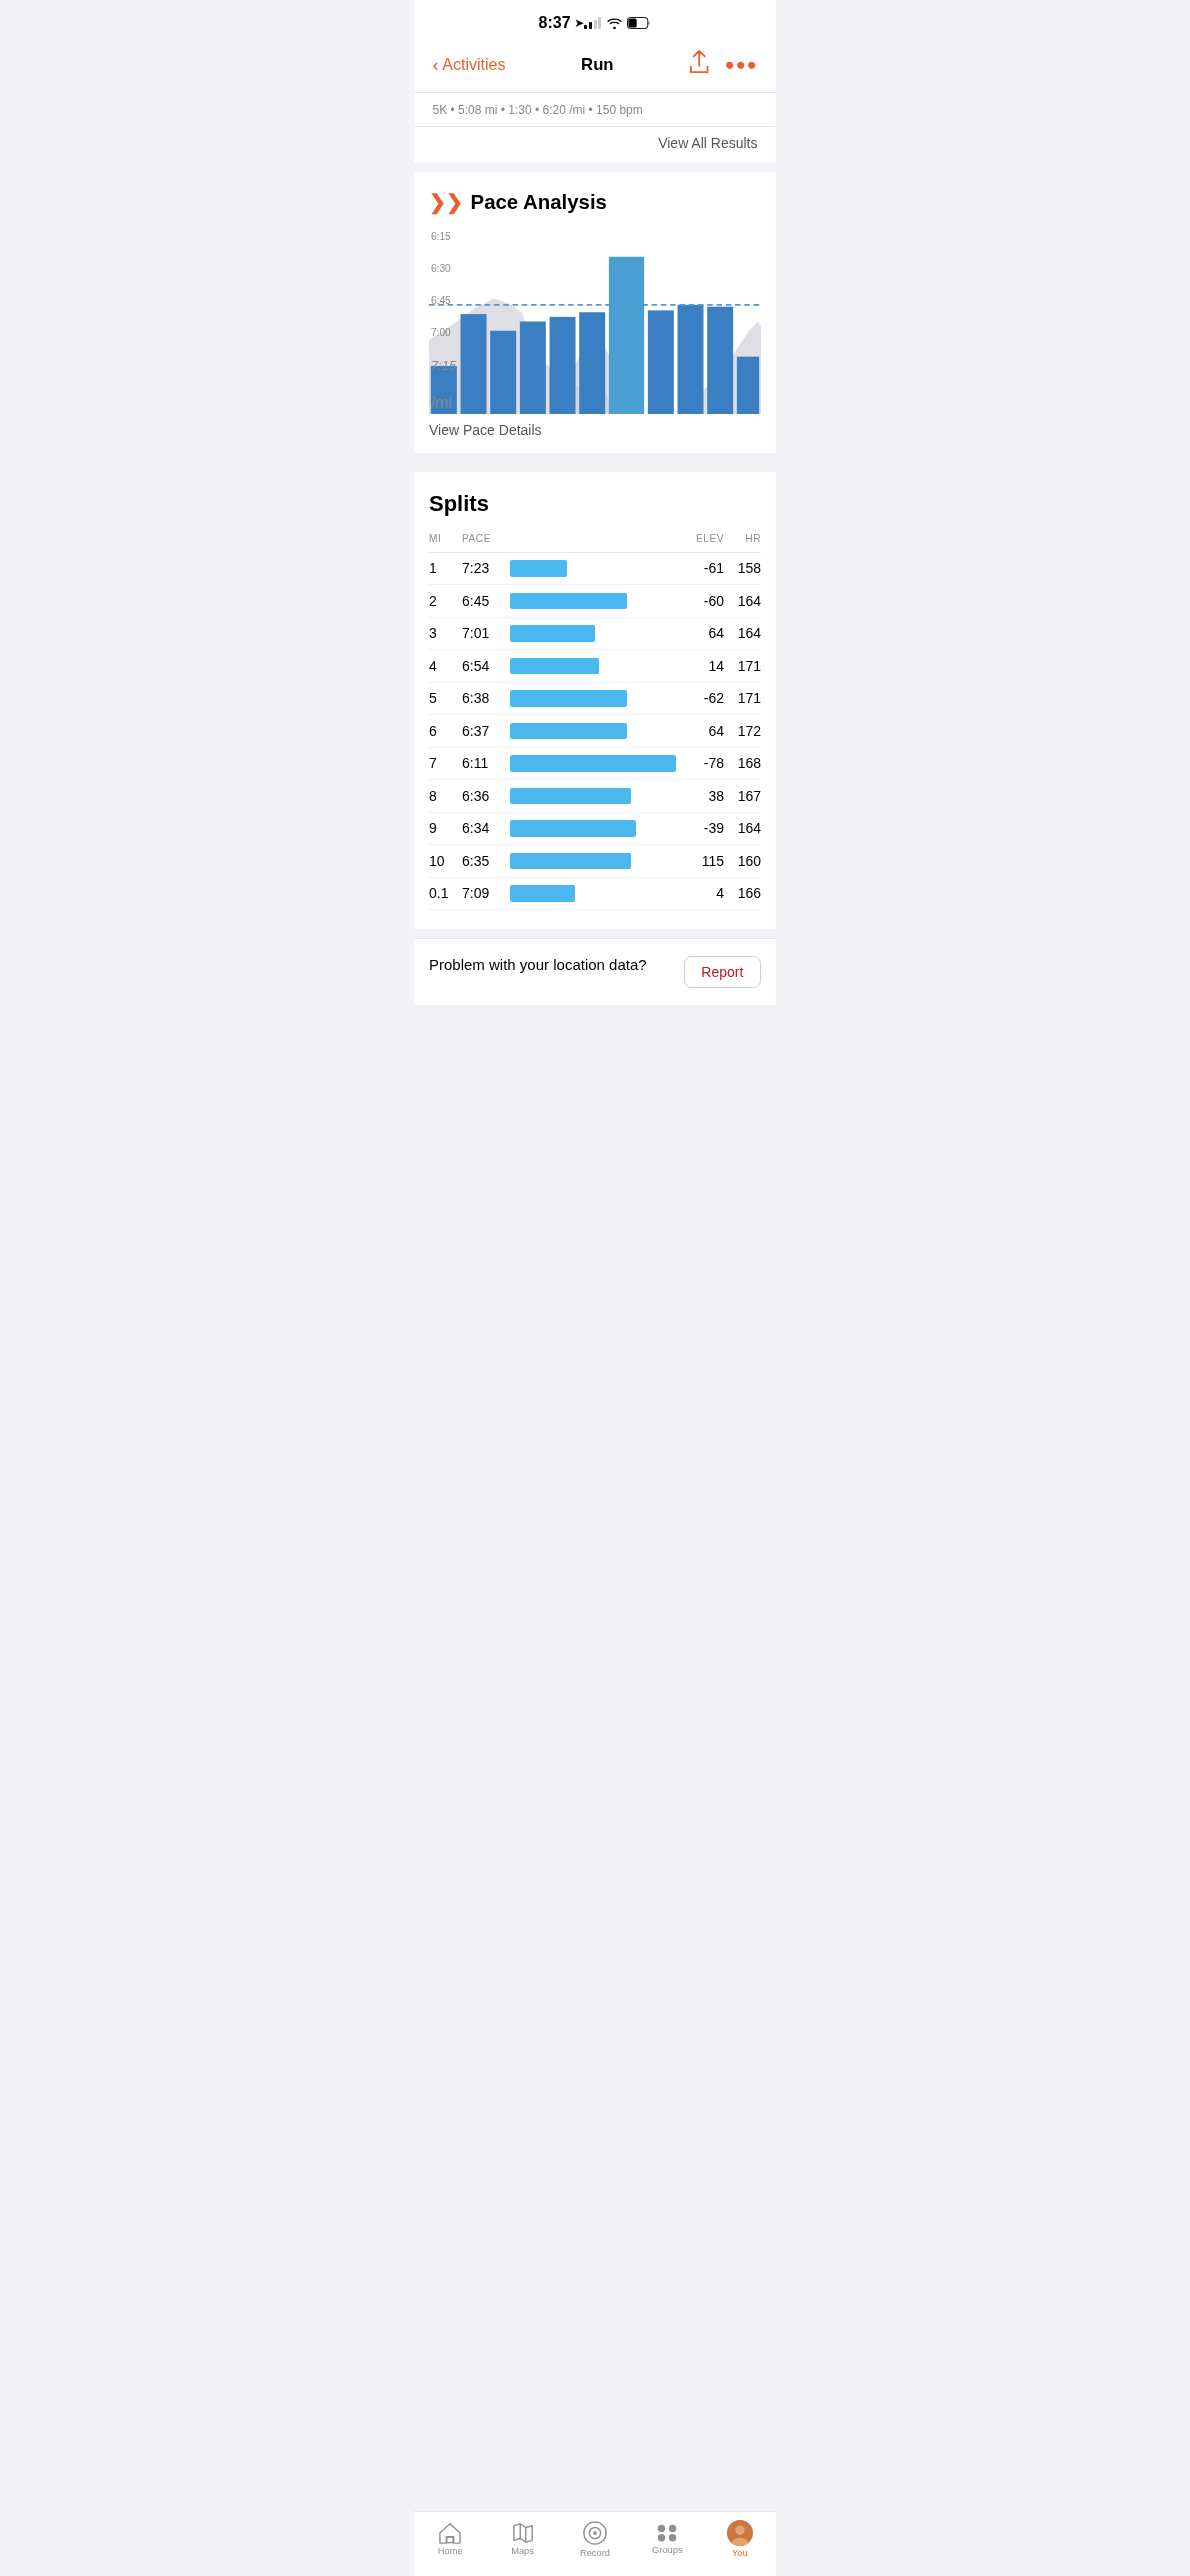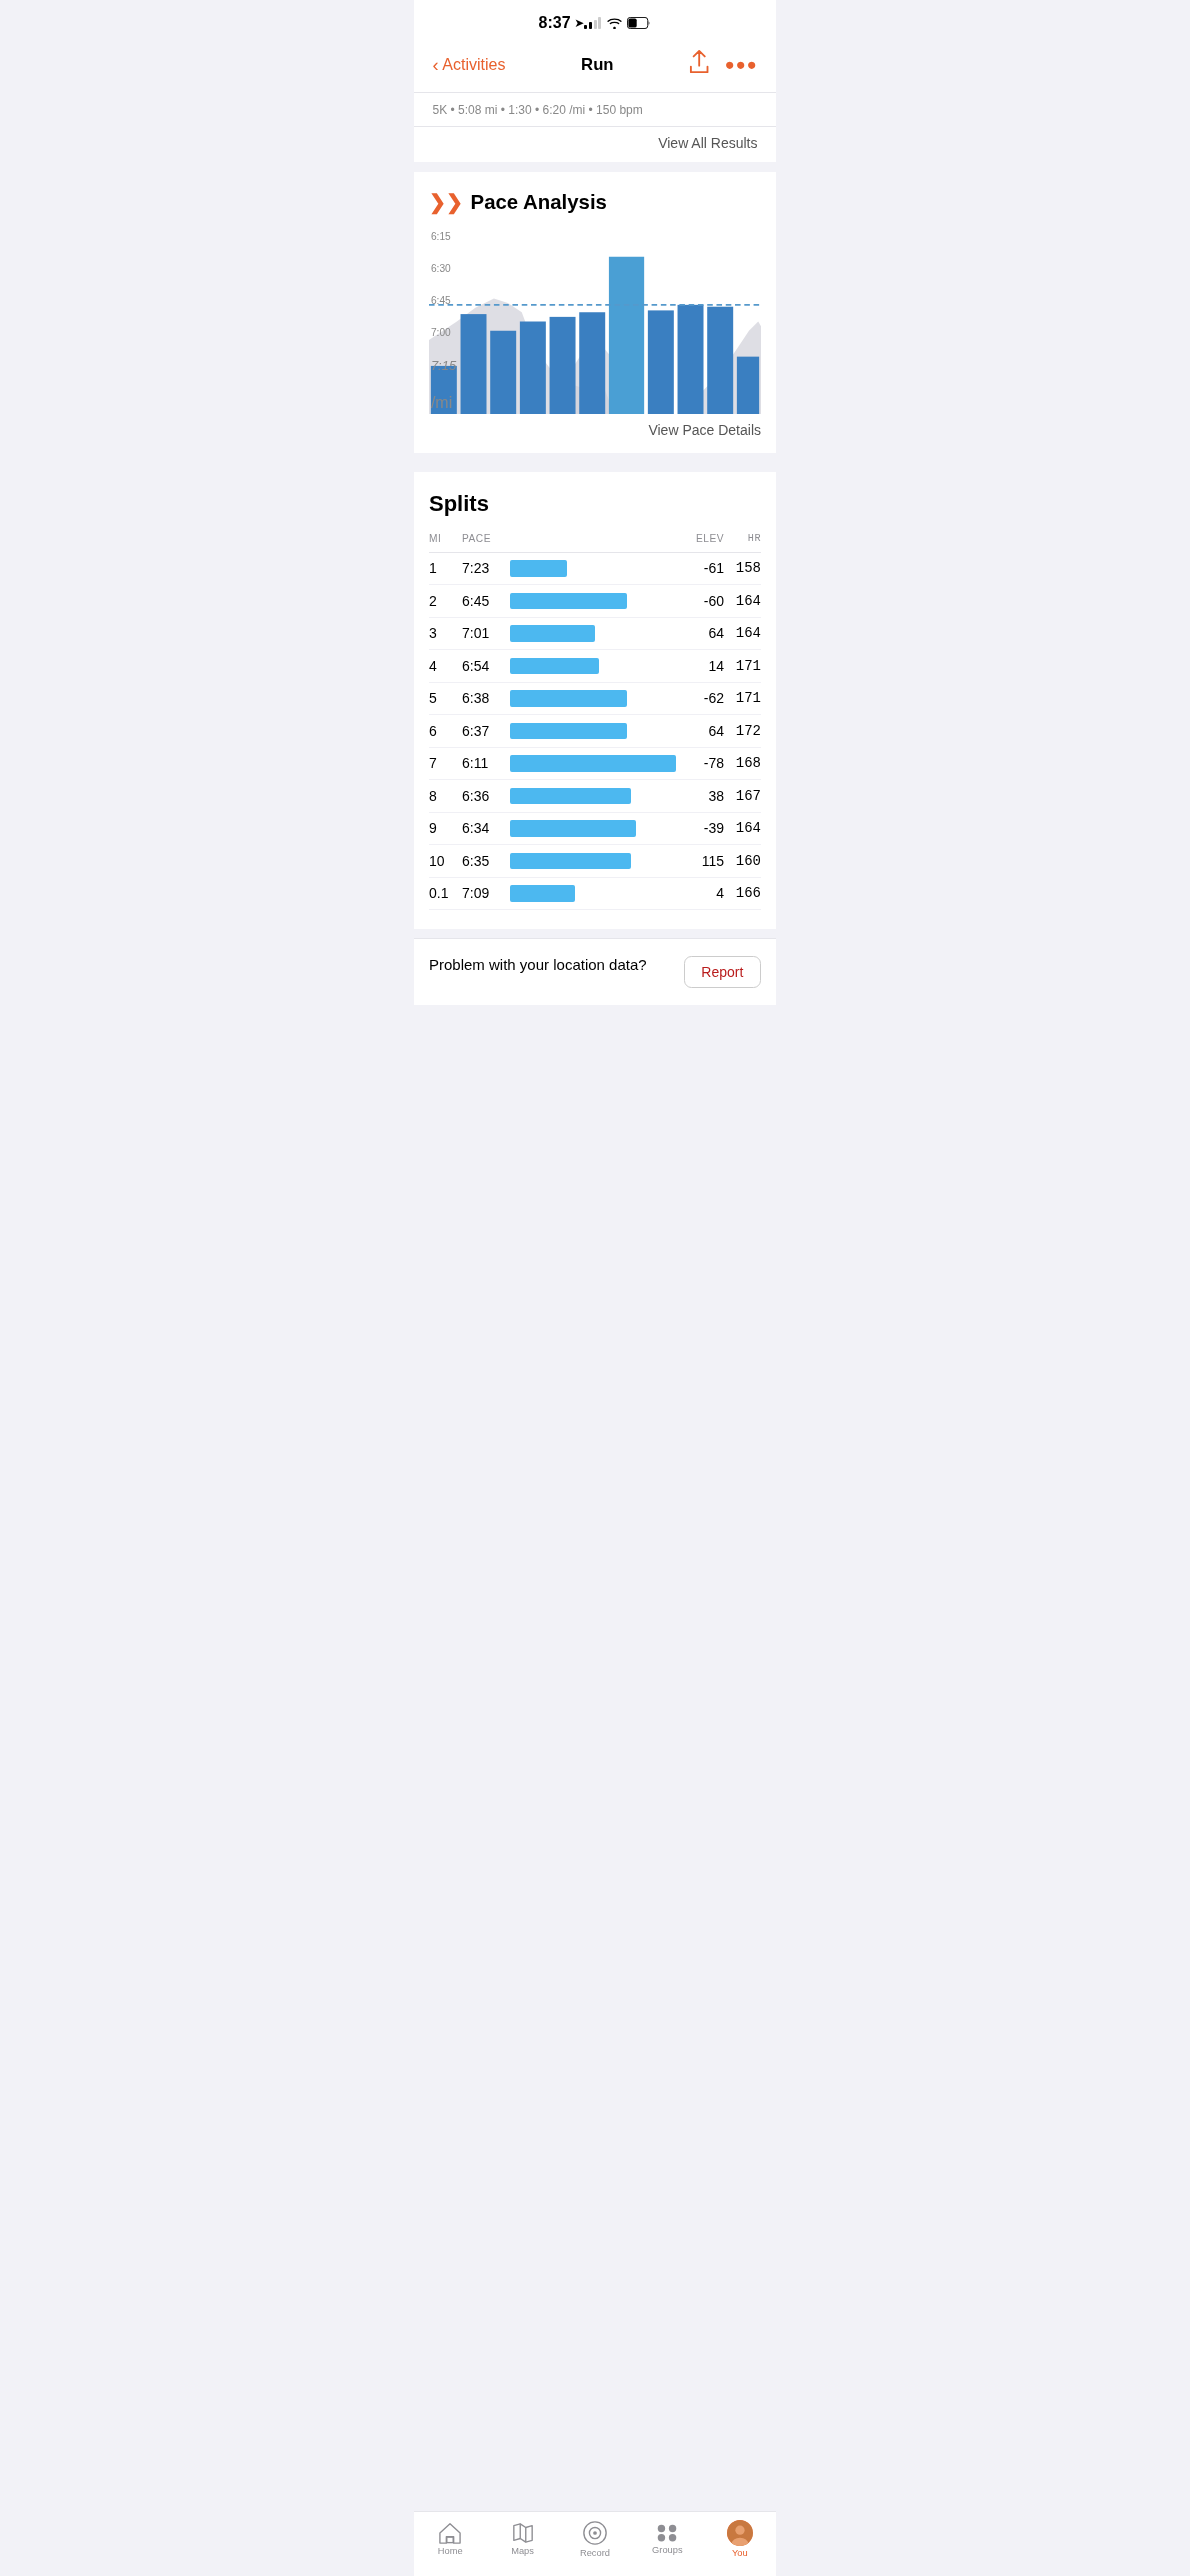--- a/index.html
+++ b/index.html
@@ -139,21 +139,21 @@
     .chart-container {
       position: relative;
       height: 185px;
       width: 100%;
     }
     .chart-svg {
       width: 100%;
       height: 100%;
     }
     .view-pace-row {
-      text-align: right;
+      text-align: left;
       margin-top: 7.4px;
     }
     .view-pace-link {
       color: #555;
       font-size: 14px;
     }
 
     
     .splits-section {
       background: white;
@@ -173,21 +173,21 @@
       border-bottom: 0.9px solid #e5e5ea;
       font-size: 10.2px;
       color: #8e8e93;
       font-weight: 500;
       letter-spacing: 0.5px;
     }
     .col-mi { width: 33px; }
     .col-pace { width: 48px; }
     .col-bar { flex: 1; }
     .col-elev { width: 48px; text-align: right; }
-    .col-hr { width: 37px; text-align: right; font-family: Liberation Mono, monospace; }
+    .col-hr { width: 37px; text-align: right; }
 
     .split-row {
       display: flex;
       align-items: center;
       padding: 6.5px 0;
       border-bottom: 0.9px solid #f0f0f5;
     }
     .split-mi {
       width: 33px;
       font-size: 14px;

